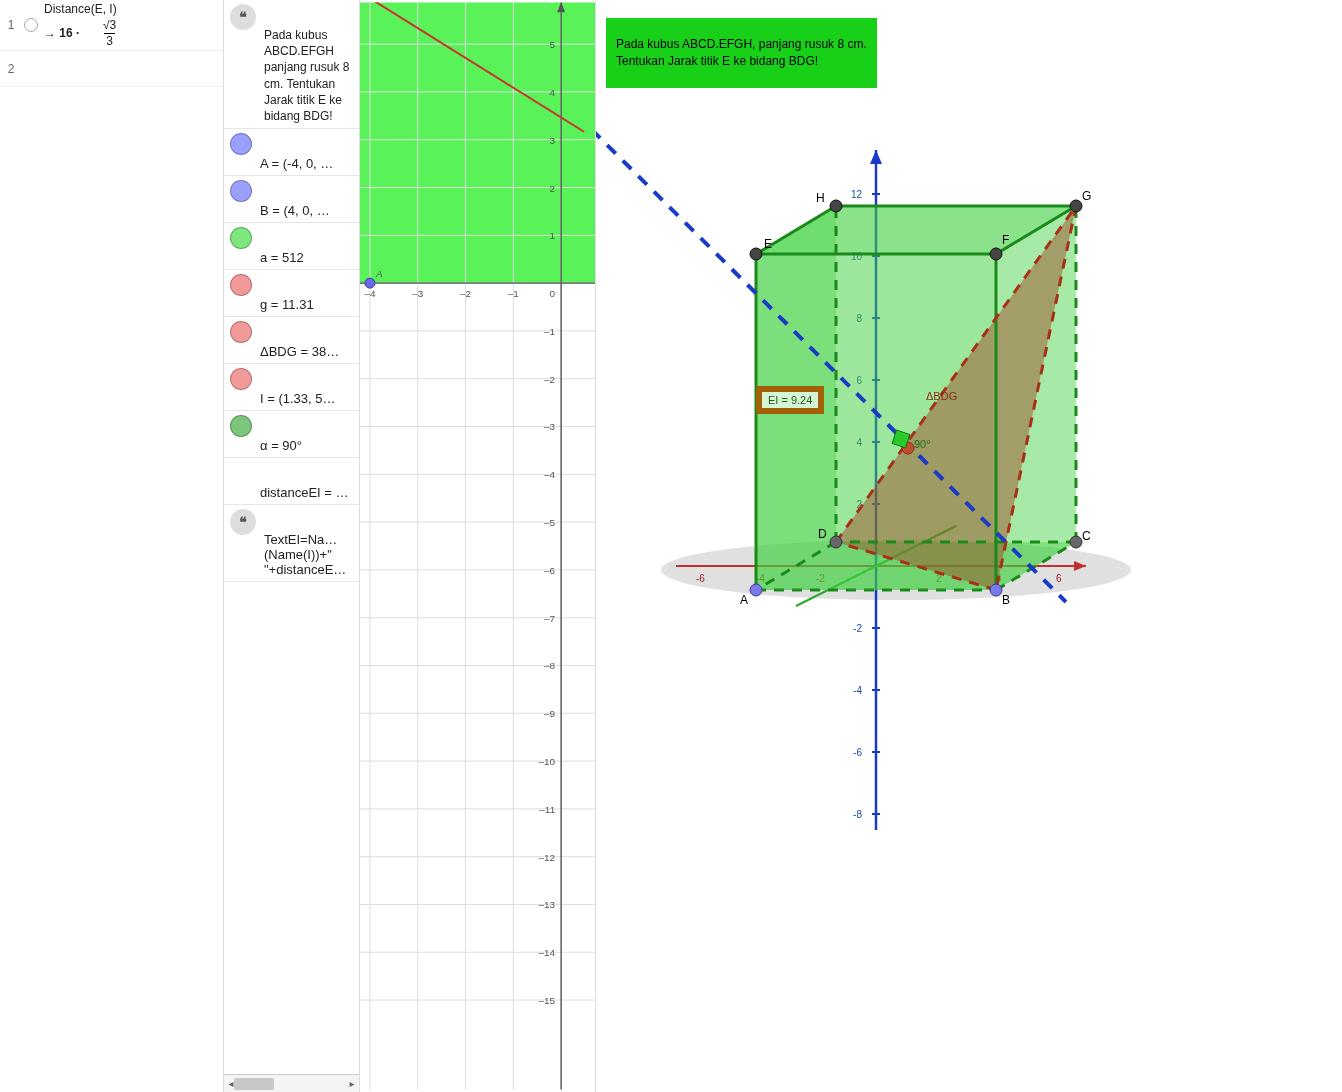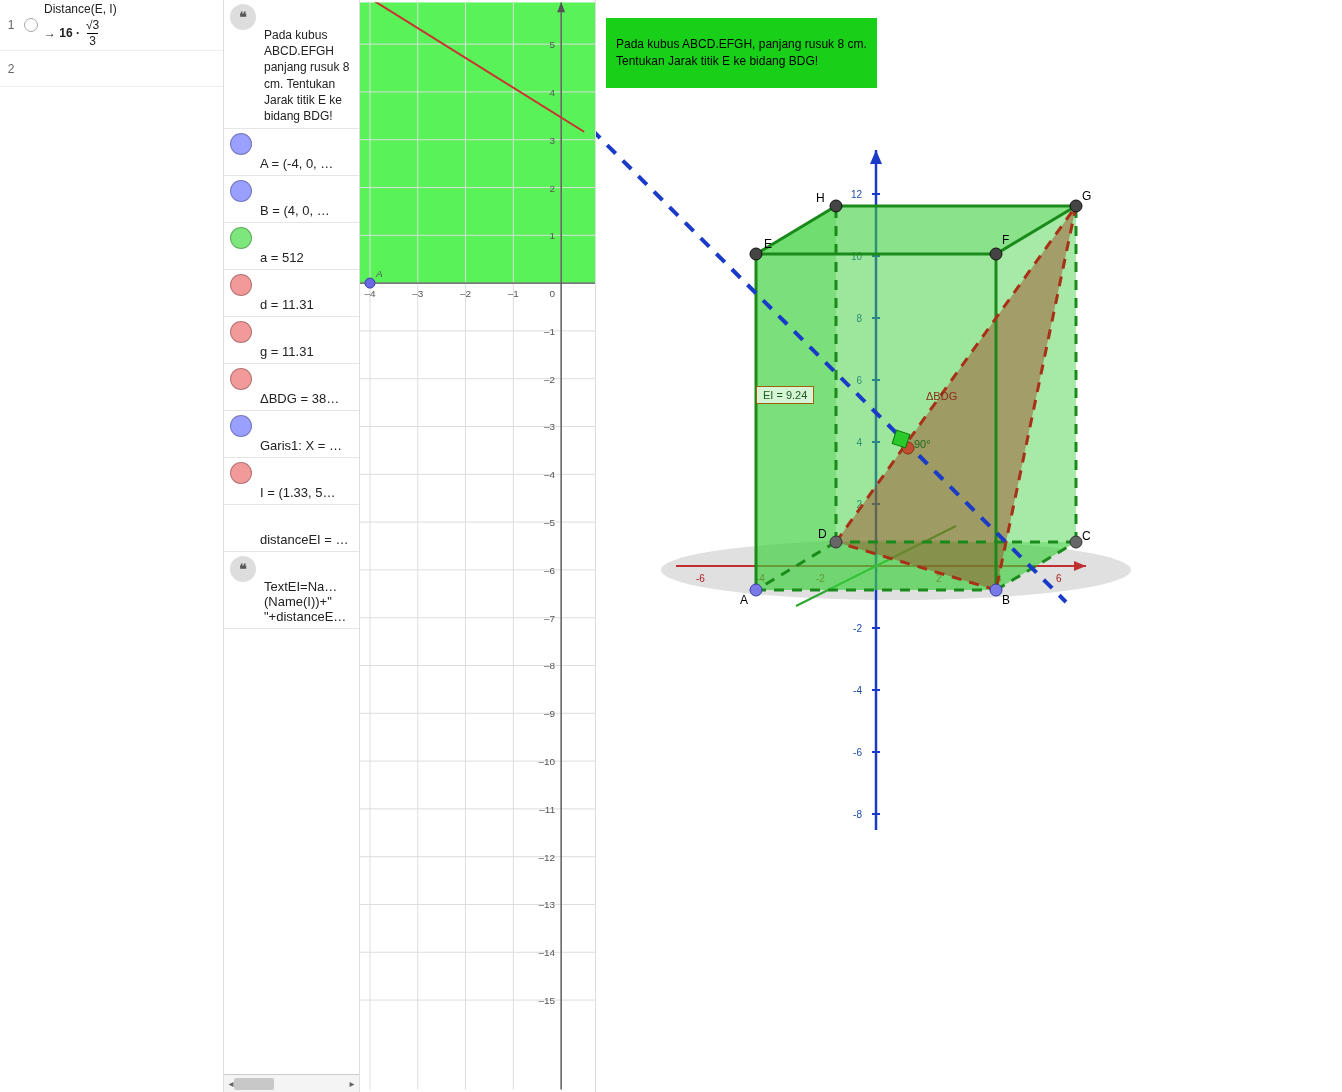--- a/index.html
+++ b/index.html
@@ -106,38 +106,38 @@
     left: 10px; top: 18px;
     background: #18d018;
     color: #000;
     padding: 18px 10px;
     font-size: 12px;
     line-height: 1.4;
   }
   .ei-label {
     position: absolute;
     background: #d6f5d6;
-    border: 1px solid #a16207;
+    border: 6px solid #a16207;
     padding: 2px 6px;
     font-size: 11px;
     color: #1a5a1a;
   }
   .axis3d-lbl { font-size: 10px; fill: #1a4aa8; }
   .axis3d-lbl.red { fill: #a81a1a; }
 </style>
 </head>
 <body>
 
 <div class="steps-col">
   <div class="step-row">
     <div class="step-num">1</div>
     <div class="step-radio"></div>
     <div class="step-body">
       <div>Distance(E, I)</div>
-      <div style="display:flex;align-items:center;gap:4px;margin-top:2px;">
+      <div style="display:flex;align-items:center;gap:21px;margin-top:2px;">
         <span style="font-weight:bold;">→  16 ·</span>
         <span class="frac">
           <span class="num">√3</span>
           <span class="den">3</span>
         </span>
       </div>
     </div>
   </div>
   <div class="step-row">
     <div class="step-num">2</div>
@@ -159,37 +159,33 @@
         <div class="alg-row">
           <div class="alg-ico" style="background: rgb(154, 160, 255);"></div>
           <div class="alg-label">B = (4, 0, …</div>
         </div>
         <div class="alg-row">
           <div class="alg-ico" style="background: rgb(125, 230, 125);"></div>
           <div class="alg-label">a = 512</div>
         </div>
         <div class="alg-row">
           <div class="alg-ico" style="background: rgb(242, 154, 154);"></div>
-          <div class="alg-label">d = 11.31</div>
-        </div>
-        <div class="alg-row">
-          <div class="alg-ico" style="background: rgb(242, 154, 154);"></div>
           <div class="alg-label">g = 11.31</div>
         </div>
         <div class="alg-row">
           <div class="alg-ico" style="background: rgb(242, 154, 154);"></div>
           <div class="alg-label">ΔBDG = 38…</div>
         </div>
         <div class="alg-row">
-          <div class="alg-ico" style="background: rgb(154, 160, 255);"></div>
-          <div class="alg-label">Garis1: X = …</div>
-        </div>
-        <div class="alg-row">
           <div class="alg-ico" style="background: rgb(242, 154, 154);"></div>
           <div class="alg-label">I = (1.33, 5…</div>
+        </div>
+        <div class="alg-row">
+          <div class="alg-ico" style="background: rgb(124, 198, 124);"></div>
+          <div class="alg-label">α = 90°</div>
         </div>
       </div>
     <div class="alg-row">
       <div style="width:22px;flex:none;"></div>
       <div class="alg-label">distanceEI = …</div>
     </div>
     <div class="alg-row" style="align-items:flex-start;">
       <div class="quote-ico">❝</div>
       <div class="alg-label" style="white-space:normal;">TextEI=Na…(Name(I))+" "+distanceE…</div>
     </div>

